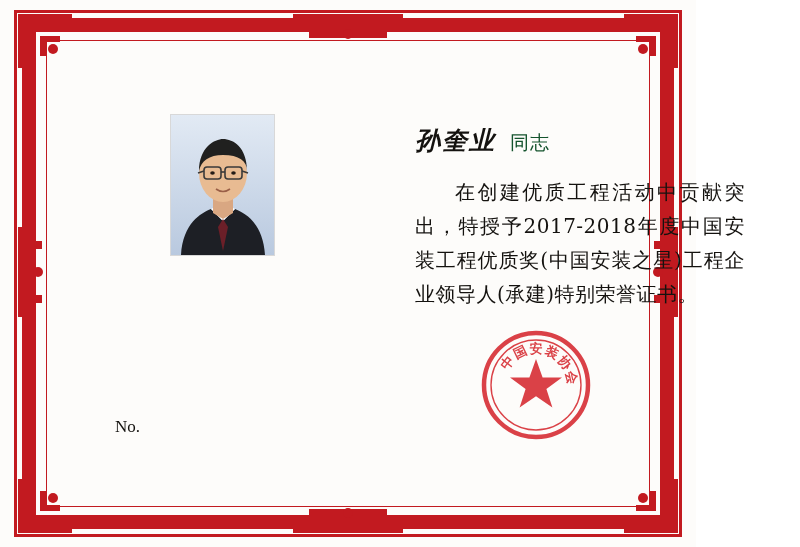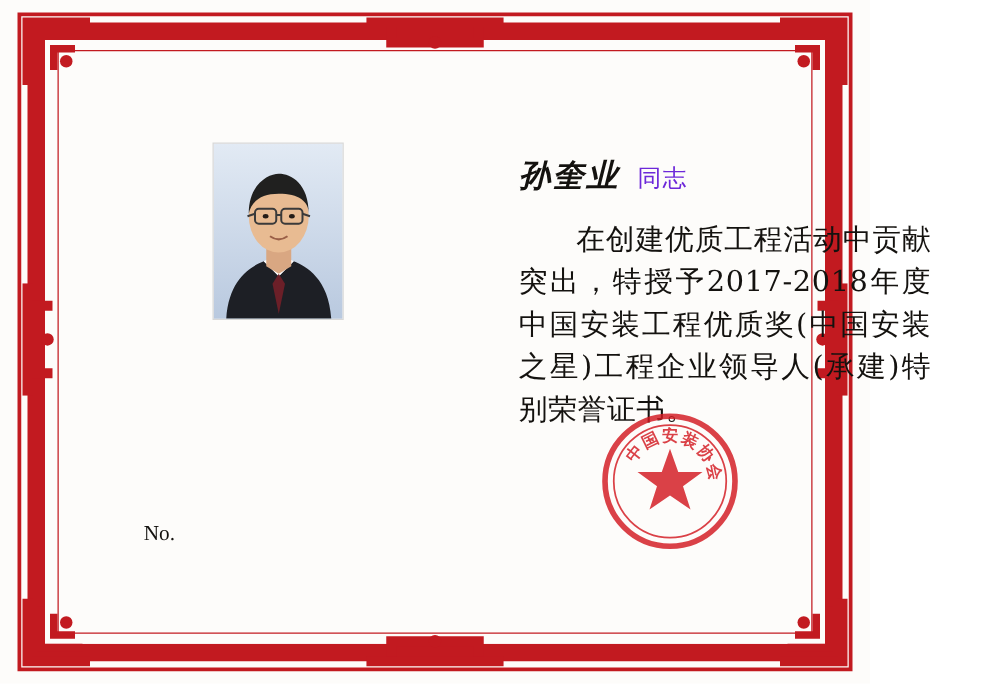--- a/index.html
+++ b/index.html
@@ -139,27 +139,27 @@
     font-family: "DejaVu Serif", serif;
     font-size: 25px;
     font-weight: 700;
     color: #14120f;
     letter-spacing: 2px;
     font-style: italic;
   }
   .recipient-suffix {
     font-family: Liberation Sans, sans-serif;
     font-size: 19px;
-    color: #6d28d9;
+    color: #14532d;
     letter-spacing: 1px;
   }
 
   .award-text {
     font-family: "DejaVu Serif", serif;
-    font-size: 23px;
+    font-size: 20px;
     line-height: 34px;
     color: #14120f;
     text-align: justify;
     text-indent: 2em;
     letter-spacing: 0.5px;
   }
 
   .serial-row {
     position: absolute;
     left: 55px;

